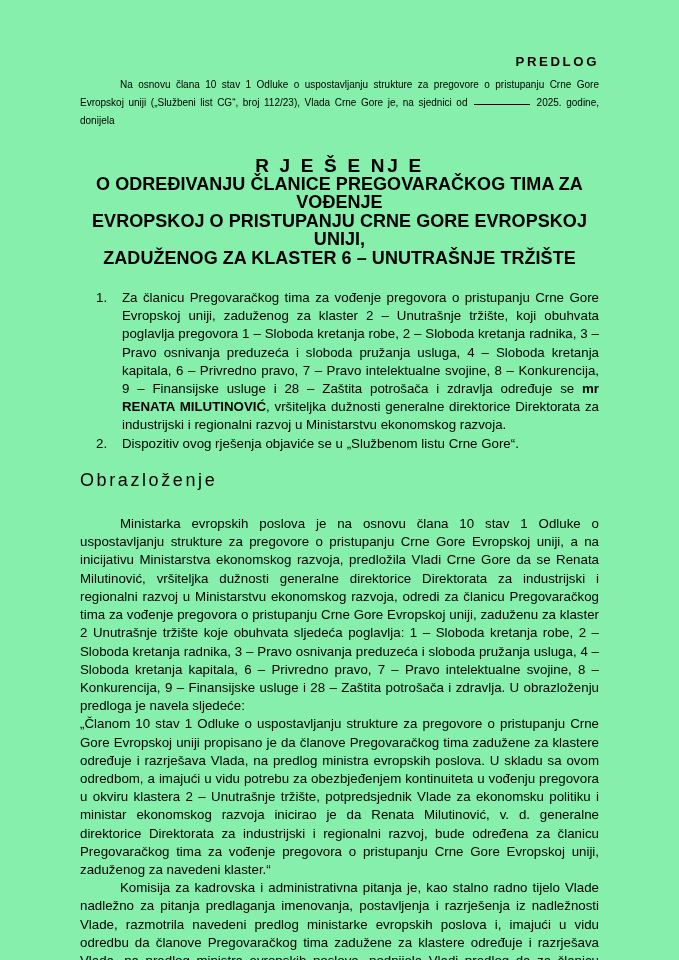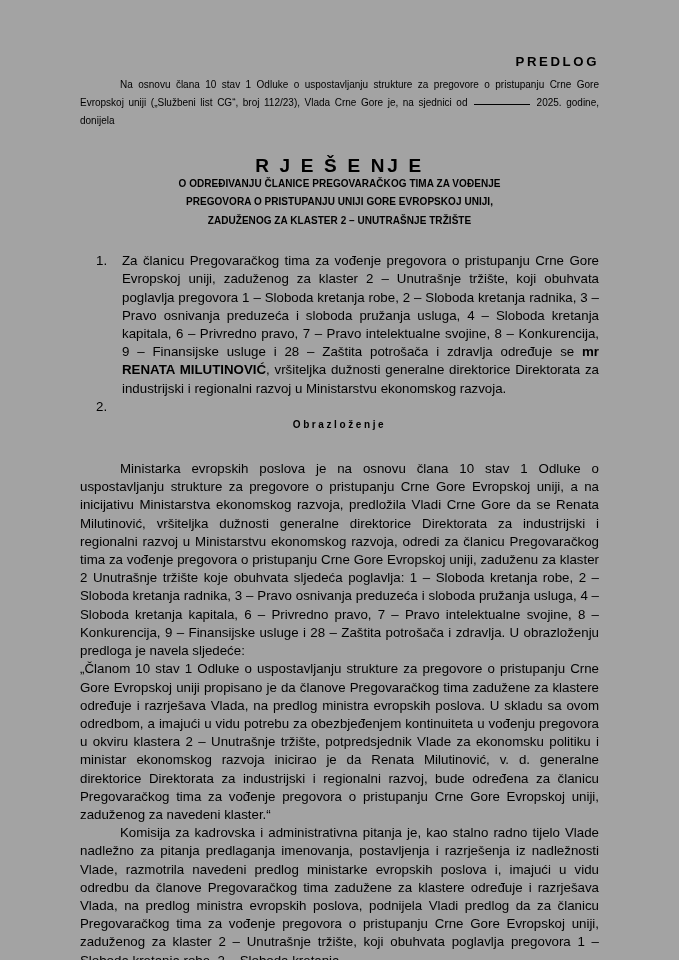--- a/index.html
+++ b/index.html
@@ -15,21 +15,21 @@
     color: #000000;
     overflow: hidden;
   }
 
   .page {
     position: relative;
     width: 679px;
     height: 960px;
     box-sizing: border-box;
     padding: 0;
-    background: #a3a3a3;
+    background: #86efac;
   }
 
   .content {
     position: absolute;
     left: 80px;
     top: 0;
     width: 519px;
   }
 
   
@@ -68,21 +68,21 @@
     margin-top: 26px;
     text-align: center;
   }
   .title-main {
     font-size: 19px;
     font-weight: bold;
     letter-spacing: 2.7px;
     line-height: 18.4px;
   }
   .title-sub {
-    font-size: 10px;
+    font-size: 18px;
     font-weight: bold;
     line-height: 18.4px;
     letter-spacing: 0.05px;
   }
 
   
   .ordered-list {
     margin: 22px 0 0 0;
     padding: 0;
     list-style: none;
@@ -104,23 +104,23 @@
     font-size: 13.3px;
     line-height: 18.2px;
   }
   .ordered-list li .body-txt b {
     font-weight: bold;
   }
 
   
   .obraz-heading {
     margin-top: 18px;
-    text-align: center;
-    font-size: 10px;
-    font-weight: bold;
+    text-align: left;
+    font-size: 18px;
+    font-weight: normal;
     letter-spacing: 2.6px;
     line-height: 18.2px;
   }
 
   
   .para {
     font-size: 13.3px;
     line-height: 18.2px;
     text-align: justify;
     text-indent: 40px;
@@ -142,30 +142,30 @@
 
     <div class="predlog-row">
       <span class="predlog">PREDLOG</span>
     </div>
 
     <p class="intro"><span>Na osnovu člana 10 stav 1 Odluke o uspostavljanju strukture za pregovore o pristupanju Crne Gore Evropskoj uniji („Službeni list CG“, broj 112/23), Vlada Crne Gore je, na sjednici od </span><span class="blank-line"></span><span> 2025. godine, donijela</span></p>
 
     <div class="title-block">
       <div class="title-main">R J E Š E NJ E</div>
       <div class="title-sub">O ODREĐIVANJU ČLANICE PREGOVARAČKOG TIMA ZA VOĐENJE</div>
-      <div class="title-sub">PREGOVORA O PRISTUPANJU UNIJI GORE EVROPSKOJ UNIJI,</div>
-      <div class="title-sub">ZADUŽENOG ZA KLASTER 2 – UNUTRAŠNJE TRŽIŠTE</div>
+      <div class="title-sub">EVROPSKOJ O PRISTUPANJU CRNE GORE EVROPSKOJ UNIJI,</div>
+      <div class="title-sub">ZADUŽENOG ZA KLASTER 6 – UNUTRAŠNJE TRŽIŠTE</div>
     </div>
 
     <ol class="ordered-list">
       <li>
         <span class="num">1.</span><span class="body-txt"><span>Za članicu Pregovaračkog tima za vođenje pregovora o pristupanju Crne Gore Evropskoj uniji, zaduženog za klaster 2 – Unutrašnje tržište, koji obuhvata poglavlja pregovora 1  –  Sloboda kretanja robe, 2 – Sloboda kretanja radnika, 3 – Pravo osnivanja preduzeća i sloboda pružanja usluga, 4 – Sloboda kretanja kapitala, 6 – Privredno pravo, 7 – Pravo intelektualne svojine, 8 – Konkurencija, 9 – Finansijske usluge i 28 – Zaštita potrošača i zdravlja određuje se </span><b>mr RENATA MILUTINOVIĆ</b><span>, vršiteljka dužnosti generalne direktorice Direktorata za industrijski i regionalni razvoj u Ministarstvu ekonomskog razvoja.</span></span>
       </li>
       <li>
-        <span class="num">2.</span>
+        <span class="num">2.</span><span class="body-txt"><span>Dispozitiv ovog rješenja objaviće se u „Službenom listu Crne Gore“.</span></span>
       </li>
     </ol>
 
     <div class="obraz-heading">Obrazloženje</div>
 
     <p class="para first-body">Ministarka evropskih poslova je na osnovu člana 10 stav 1 Odluke o uspostavljanju strukture za pregovore o pristupanju Crne Gore Evropskoj uniji, a na inicijativu Ministarstva ekonomskog razvoja, predložila Vladi Crne Gore da se Renata Milutinović,  vršiteljka dužnosti generalne direktorice Direktorata za industrijski i regionalni razvoj u Ministarstvu ekonomskog razvoja, odredi za članicu Pregovaračkog tima za vođenje pregovora o pristupanju Crne Gore Evropskoj uniji, zaduženu za klaster 2 Unutrašnje tržište koje obuhvata sljedeća poglavlja: 1 –  Sloboda kretanja robe, 2 – Sloboda kretanja radnika, 3 – Pravo osnivanja preduzeća i sloboda pružanja usluga, 4 – Sloboda kretanja kapitala, 6 – Privredno pravo, 7 – Pravo intelektualne svojine, 8 – Konkurencija, 9 – Finansijske usluge i 28 – Zaštita potrošača i zdravlja. U obrazloženju predloga je navela sljedeće:</p>
 
     <p class="para quoted">„Članom 10 stav 1 Odluke o uspostavljanju strukture za pregovore o pristupanju Crne Gore Evropskoj uniji propisano je da članove Pregovaračkog tima zadužene za klastere određuje i razrješava Vlada, na predlog ministra evropskih poslova. U skladu sa ovom odredbom, a imajući u vidu potrebu za obezbjeđenjem kontinuiteta u vođenju pregovora u okviru klastera 2 – Unutrašnje tržište, potpredsjednik Vlade za ekonomsku politiku i ministar ekonomskog razvoja inicirao je da Renata Milutinović, v. d. generalne direktorice Direktorata za industrijski i regionalni razvoj, bude određena za članicu Pregovaračkog tima za vođenje pregovora o pristupanju Crne Gore Evropskoj uniji, zaduženog za navedeni klaster.“</p>
 
     <p class="para">Komisija za kadrovska i administrativna pitanja je, kao stalno radno tijelo Vlade nadležno za pitanja predlaganja imenovanja, postavljenja i razrješenja iz nadležnosti Vlade, razmotrila navedeni predlog ministarke evropskih poslova i, imajući u vidu odredbu da članove Pregovaračkog tima zadužene za klastere određuje i razrješava Vlada, na predlog ministra evropskih poslova, podnijela Vladi predlog da za članicu Pregovaračkog tima za vođenje pregovora o pristupanju Crne Gore Evropskoj uniji, zaduženog za klaster 2 – Unutrašnje tržište, koji obuhvata poglavlja pregovora 1 – Sloboda kretanja robe, 2 – Sloboda kretanja</p>

